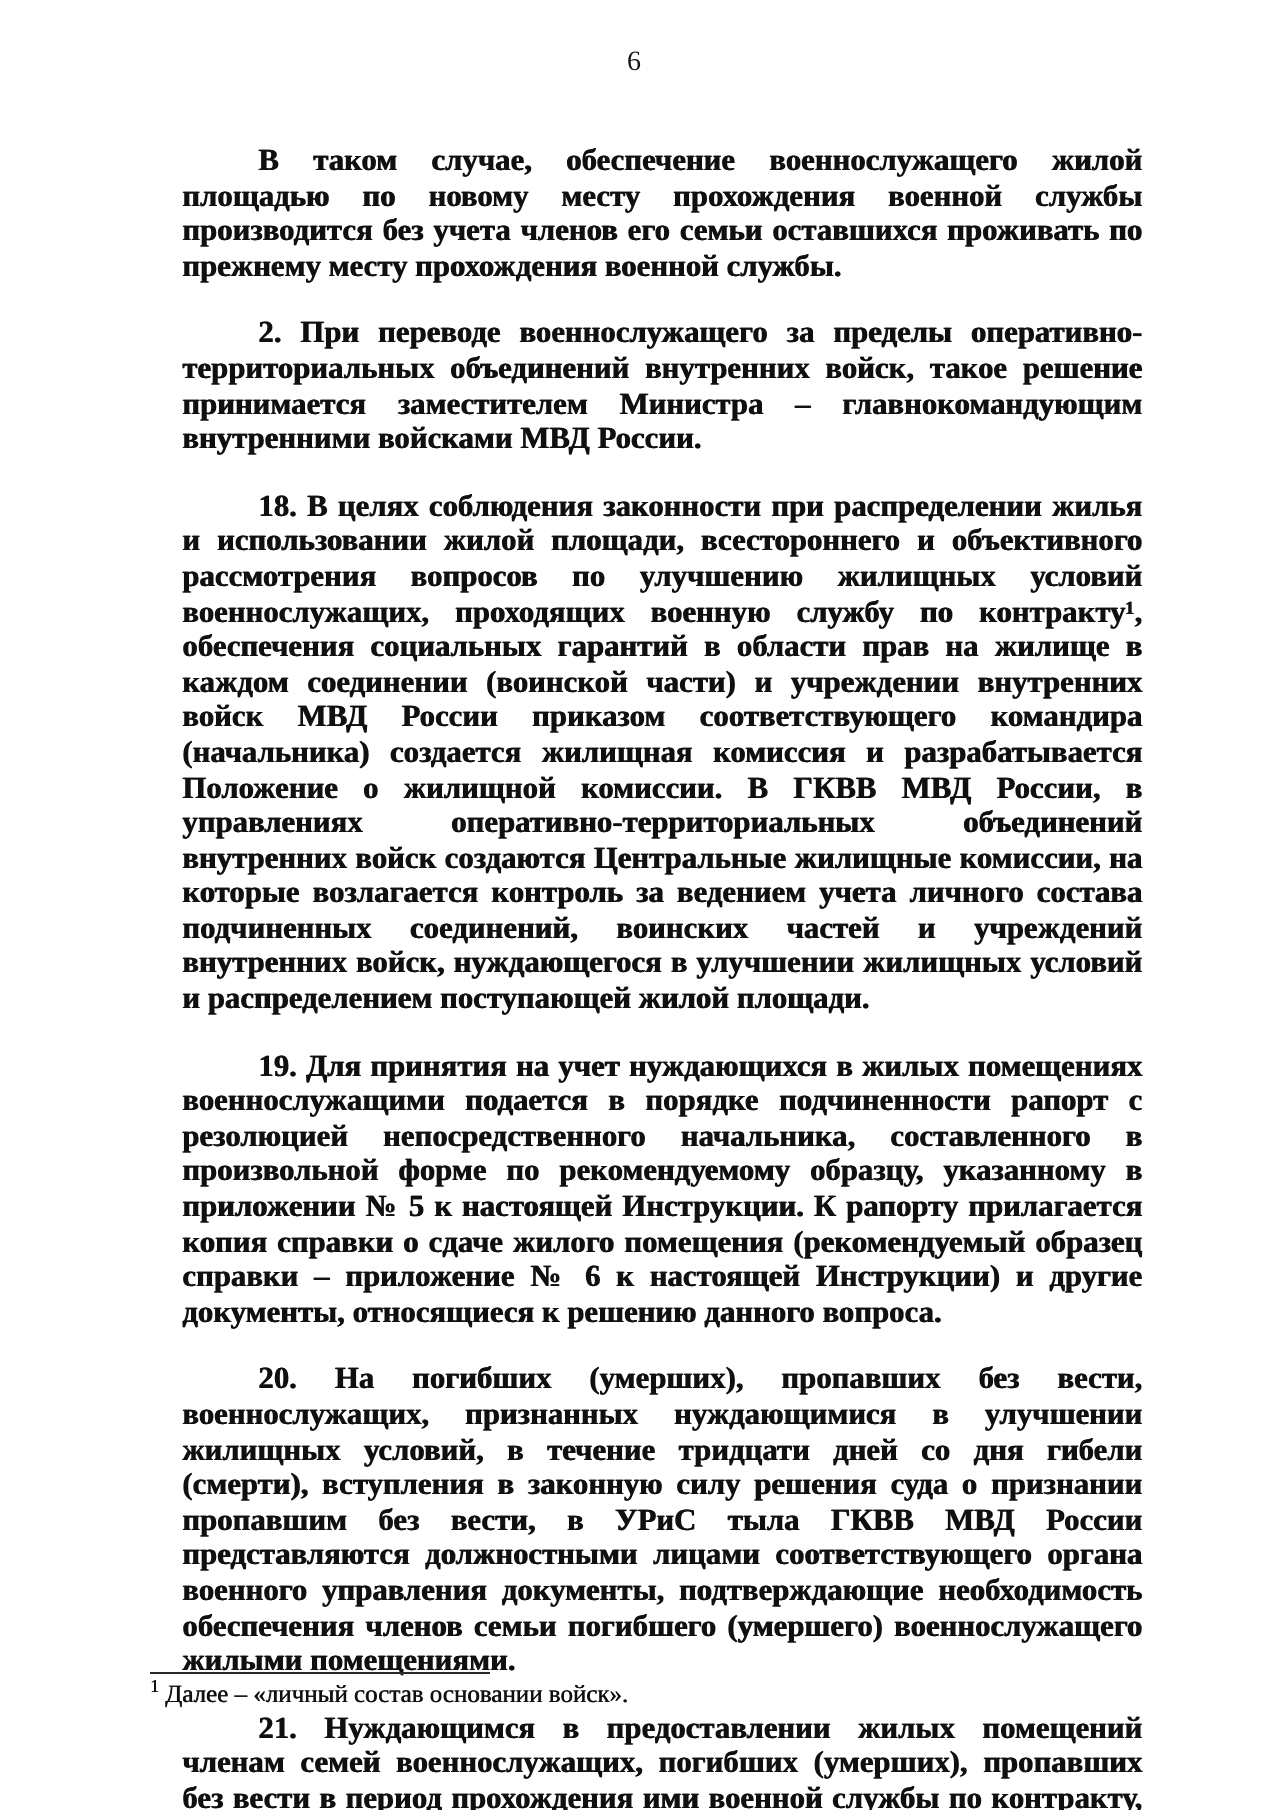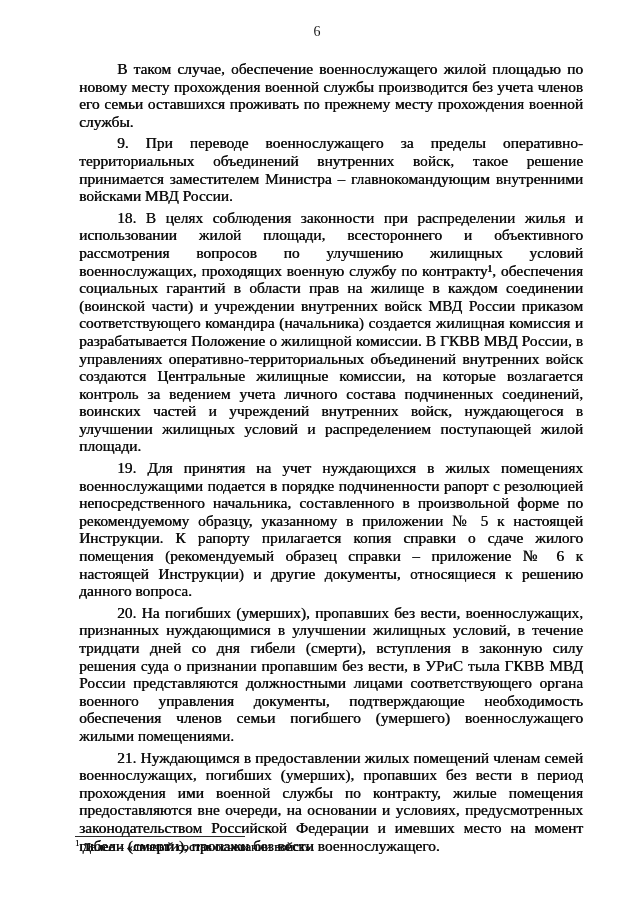--- a/index.html
+++ b/index.html
@@ -29,23 +29,24 @@
     position: absolute;
     top: 56px;
     left: 75px;
     width: 512px;
     font-size: 15.4px;
     line-height: 17.6px;
     text-align: justify;
     text-shadow: 0.4px 0 0 currentColor; 
   }
   .content p {
-    margin: 4px;
+    margin: 16px;
     padding: 0;
     text-indent: 38px;
+    font-weight: bold;
   }
   .footnote {
     position: absolute;
     left: 75px;
     top: 836px;
     width: 512px;
   }
   .footnote-rule {
     width: 170px;
     height: 0;
@@ -66,21 +67,21 @@
 </style>
 </head>
 <body>
 
 <div class="page">
 
   <div class="page-number">6</div>
 
   <div class="content">
     <p>В таком случае, обеспечение военнослужащего жилой площадью по новому месту прохождения военной службы производится без учета членов его семьи оставшихся проживать по прежнему месту прохождения военной службы.</p>
-    <p>9. При переводе военнослужащего за пределы оперативно-территориальных объединений внутренних войск, такое решение принимается заместителем Министра – главнокомандующим внутренними войсками МВД России.</p>
+    <p>2. При переводе военнослужащего за пределы оперативно-территориальных объединений внутренних войск, такое решение принимается заместителем Министра – главнокомандующим внутренними войсками МВД России.</p>
     <p>18. В целях соблюдения законности при распределении жилья и использовании жилой площади, всестороннего и объективного рассмотрения вопросов по улучшению жилищных условий военнослужащих, проходящих военную службу по контракту¹, обеспечения социальных гарантий в области прав на жилище в каждом соединении (воинской части) и учреждении внутренних войск МВД России приказом соответствующего командира (начальника) создается жилищная комиссия и разрабатывается Положение о жилищной комиссии. В ГКВВ МВД России, в управлениях оперативно-территориальных объединений внутренних войск создаются Центральные жилищные комиссии, на которые возлагается контроль за ведением учета личного состава подчиненных соединений, воинских частей и учреждений внутренних войск, нуждающегося в улучшении жилищных условий и распределением поступающей жилой площади.</p>
     <p>19. Для  принятия на учет нуждающихся в жилых помещениях военнослужащими подается  в порядке подчиненности рапорт с резолюцией непосредственного начальника, составленного в произвольной форме по рекомендуемому образцу, указанному в приложении № 5 к настоящей Инструкции.  К рапорту прилагается копия справки о  сдаче жилого  помещения (рекомендуемый образец справки – приложение № 6 к настоящей Инструкции) и другие документы, относящиеся к решению данного вопроса.</p>
     <p>20. На погибших (умерших), пропавших без вести, военнослужащих, признанных нуждающимися в улучшении жилищных условий, в течение тридцати дней со дня гибели (смерти), вступления в законную силу решения суда о признании пропавшим без вести, в УРиС тыла ГКВВ МВД России представляются должностными лицами соответствующего органа военного управления документы, подтверждающие необходимость обеспечения членов семьи погибшего (умершего) военнослужащего жилыми помещениями.</p>
     <p>21. Нуждающимся в предоставлении жилых помещений членам семей военнослужащих, погибших (умерших), пропавших без вести в период прохождения ими военной службы по контракту, жилые помещения предоставляются вне очереди, на основании и условиях, предусмотренных законодательством Российской Федерации и имевших место на момент гибели (смерти), пропажи без вести военнослужащего.</p>
   </div>
 
   <div class="footnote">
     <div class="footnote-rule"></div>
     <div class="footnote-text">
       <sup>1</sup><span>Далее – «личный состав основании войск».</span>

